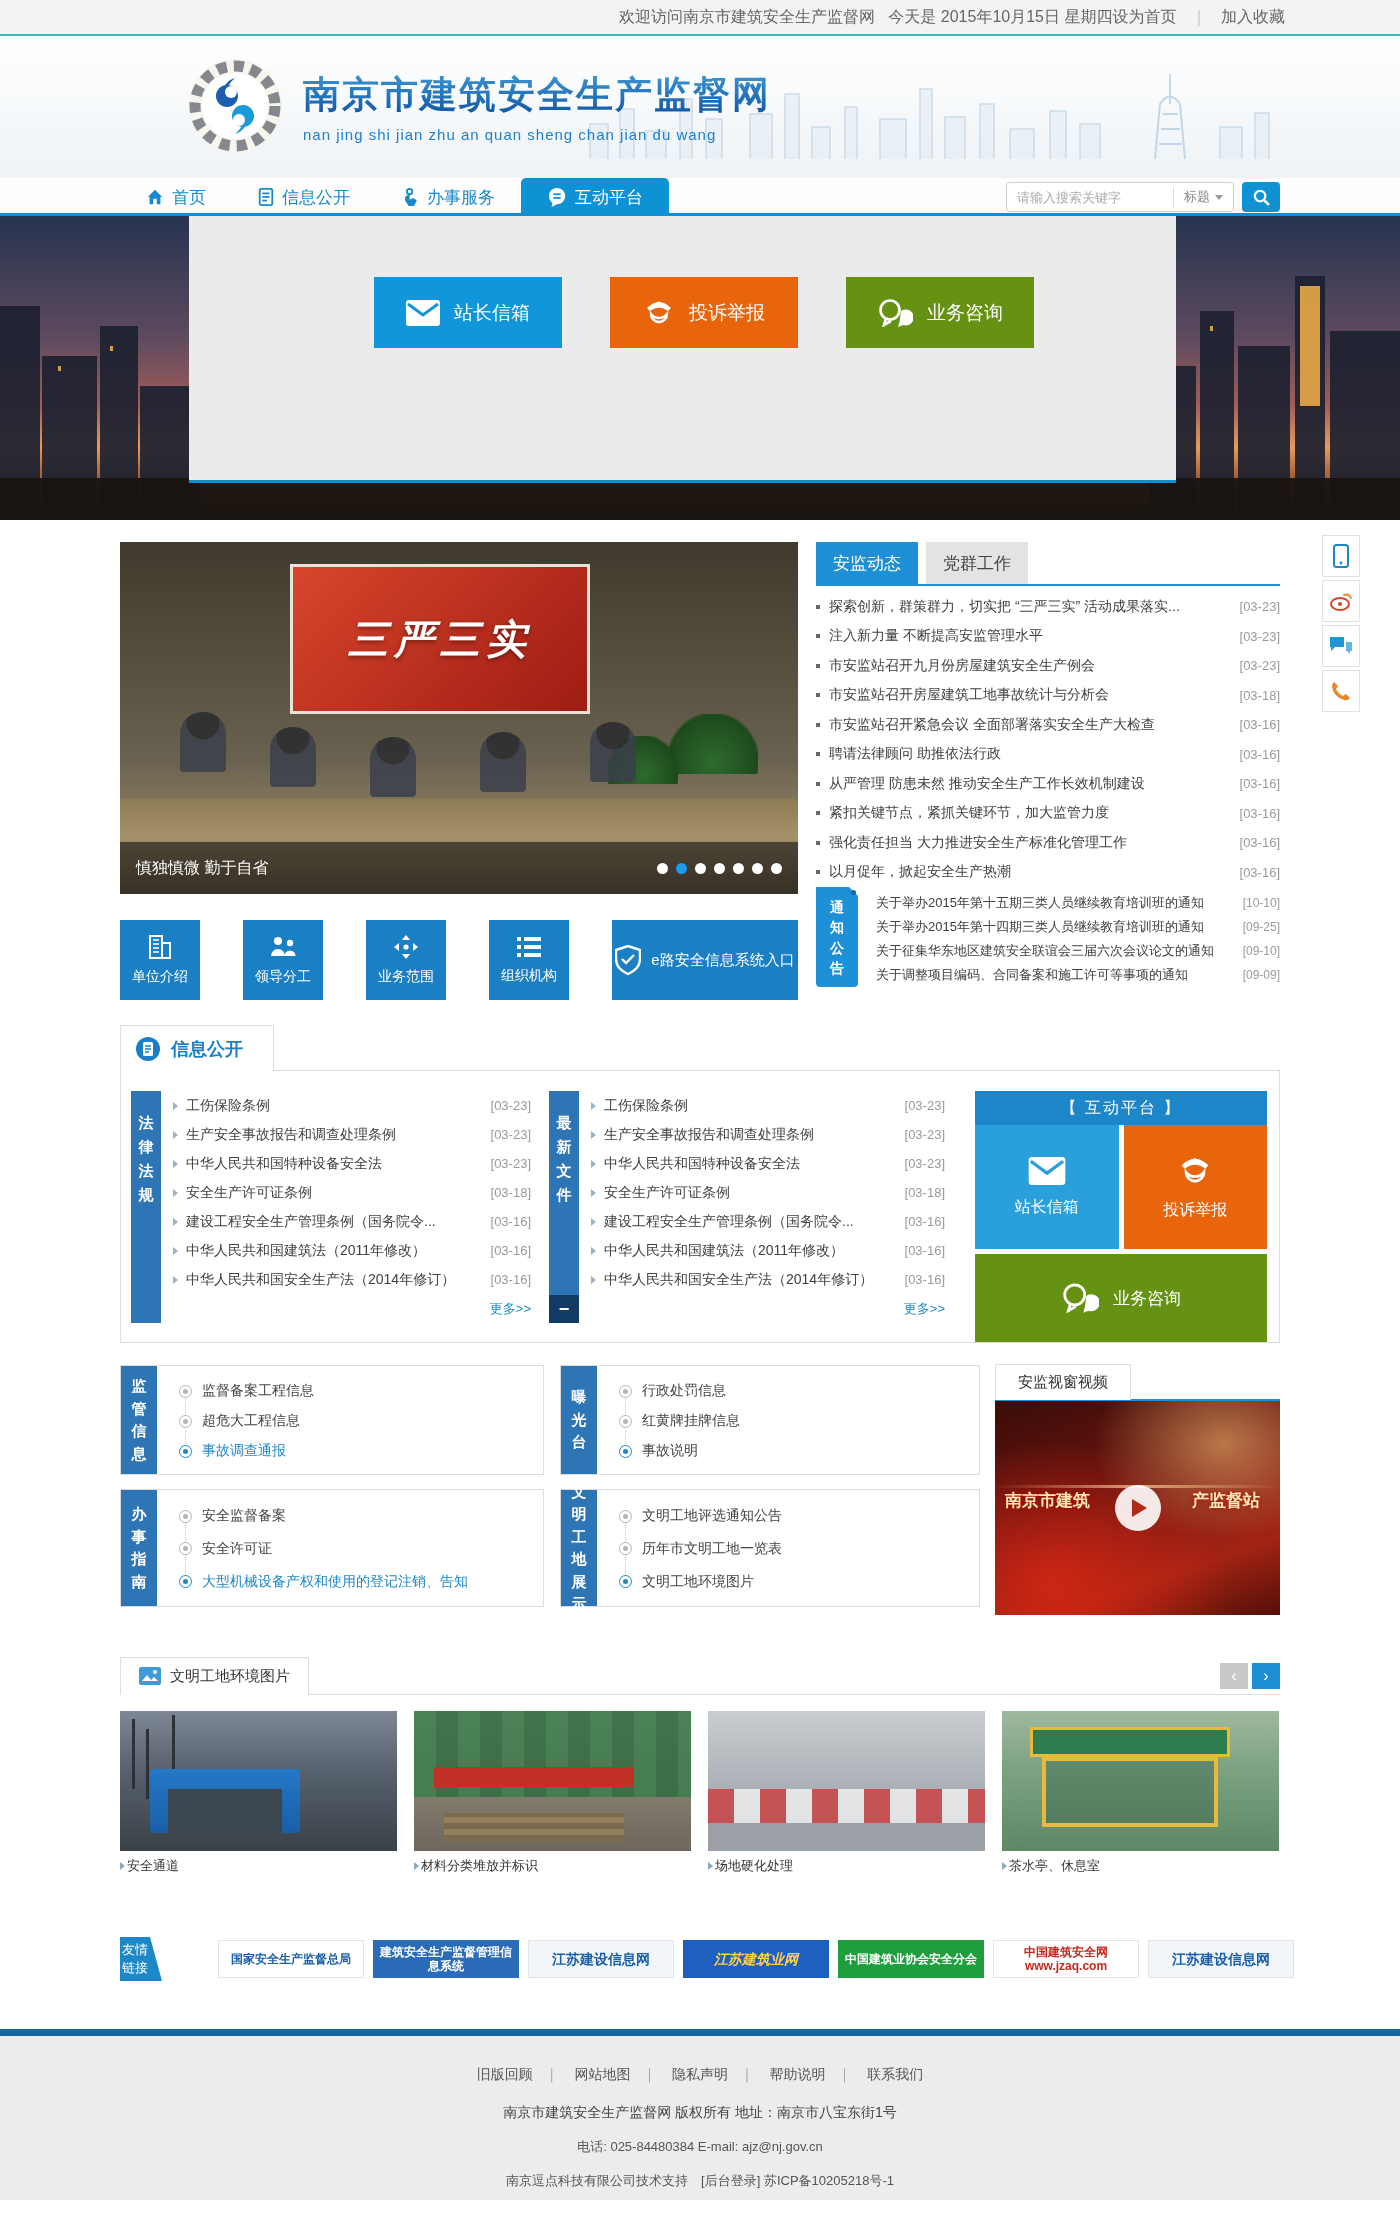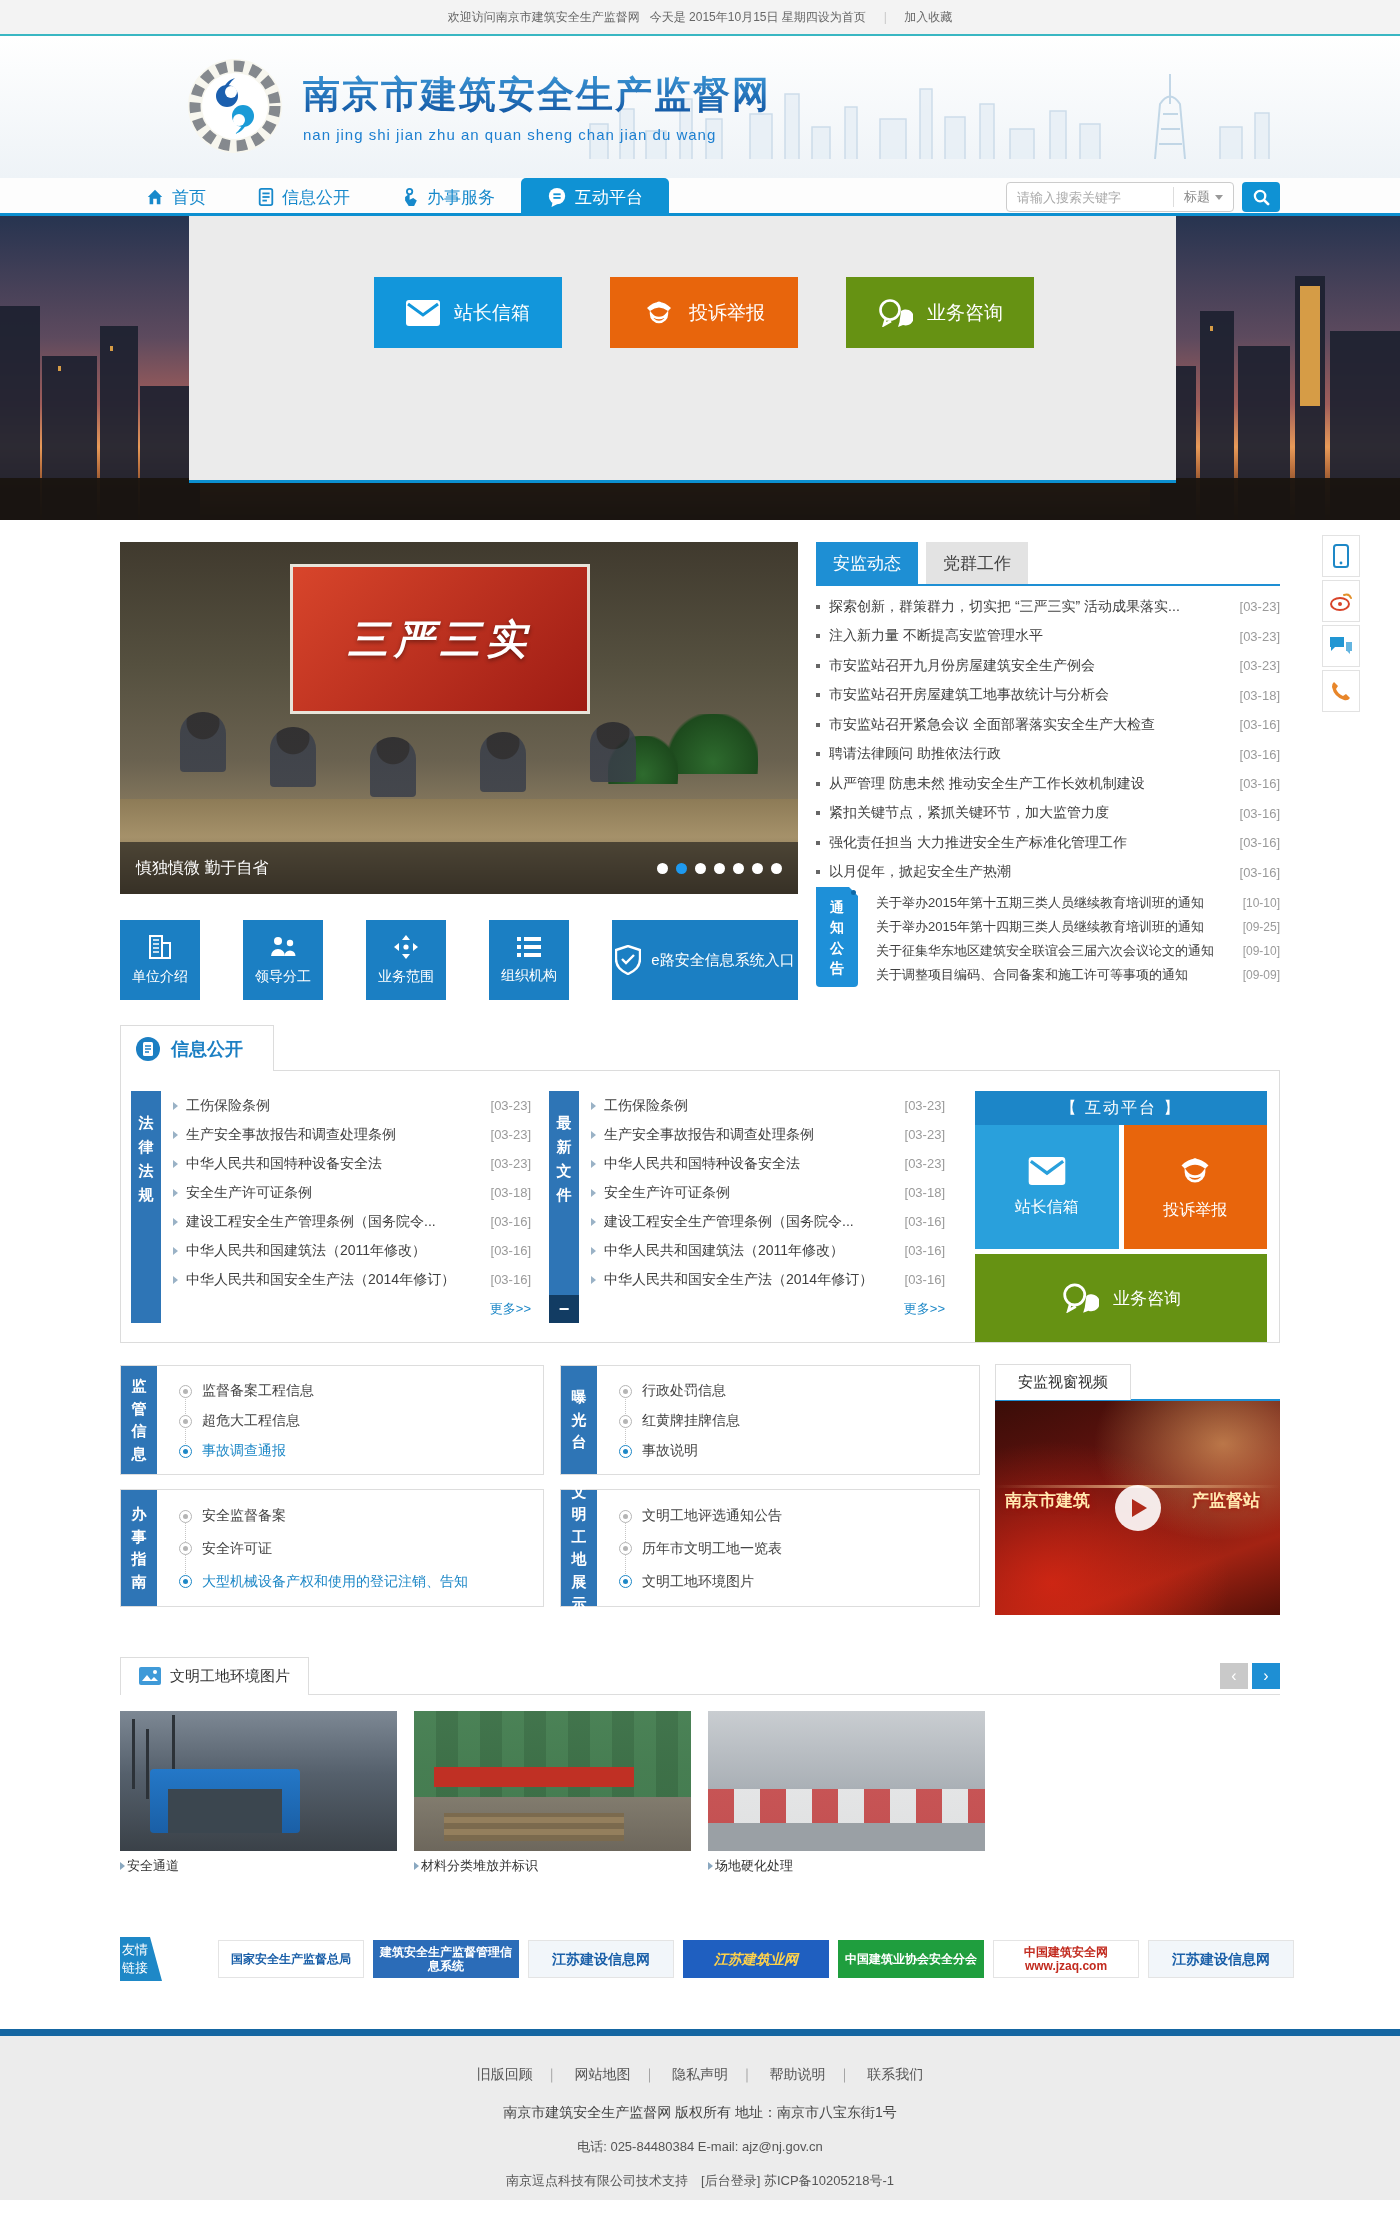--- a/index.html
+++ b/index.html
@@ -5,21 +5,21 @@
   * { margin:0; padding:0; box-sizing:border-box; }
   html,body { width:1400px; }
   body {
     height:2236px; overflow:hidden; background:#fff;
     font-family:"Liberation Sans","DejaVu Sans",sans-serif; color:#333; position:relative;
   }
   .page { width:1160px; margin:0 auto; position:relative; }
 
   
   .topbar { height:36px; background:#f3f3f3; border-bottom:2px solid #39b7c3; }
-  .topbar-in { width:1170px; margin:0 auto; height:34px; display:flex; align-items:center; justify-content:center; font-size:12px; color:#666; }
+  .topbar-in { width:1170px; margin:0 auto; height:34px; display:flex; align-items:center; justify-content:flex-end; font-size:16px; color:#666; }
   .topbar .sep { color:#bbb; margin:0 10px; }
 
   
   .header { height:142px; background:linear-gradient(#ffffff,#eef3f7); position:relative; overflow:hidden; }
   .skyline { position:absolute; right:120px; bottom:14px; opacity:.8; }
   .brand { position:absolute; left:185px; top:20px; display:flex; align-items:center; }
   .logo { width:100px; height:100px; }
   .brand-text { margin-left:18px; }
   .site-title { font-size:37px; font-weight:bold; color:#1467b8; letter-spacing:2px;
     background:linear-gradient(#3f9ad8,#0d4f9e); -webkit-background-clip:text; background-clip:text; -webkit-text-fill-color:transparent; }
@@ -859,20 +859,30 @@
       <div class="gal-item">
         <div class="gal-photo ph3">
             <div class="fence"></div>
             <div class="road"></div>
           </div>
         <div class="gal-cap">
             <span class="arr"></span>
             <span>场地硬化处理</span>
           </div>
       </div>
+      <div class="gal-item">
+        <div class="gal-photo ph4">
+            <div class="roof"></div>
+            <div class="frame"></div>
+          </div>
+        <div class="gal-cap">
+            <span class="arr"></span>
+            <span>茶水亭、休息室</span>
+          </div>
+      </div>
     </div>
   </div>
 
   <div class="friends">
     <div class="friends-label">
       <span class="v">友情链接</span>
     </div>
     <div class="friends-row">
 
         <div class="flink" style=";background:#ffffff;color:#1a5fa8">

